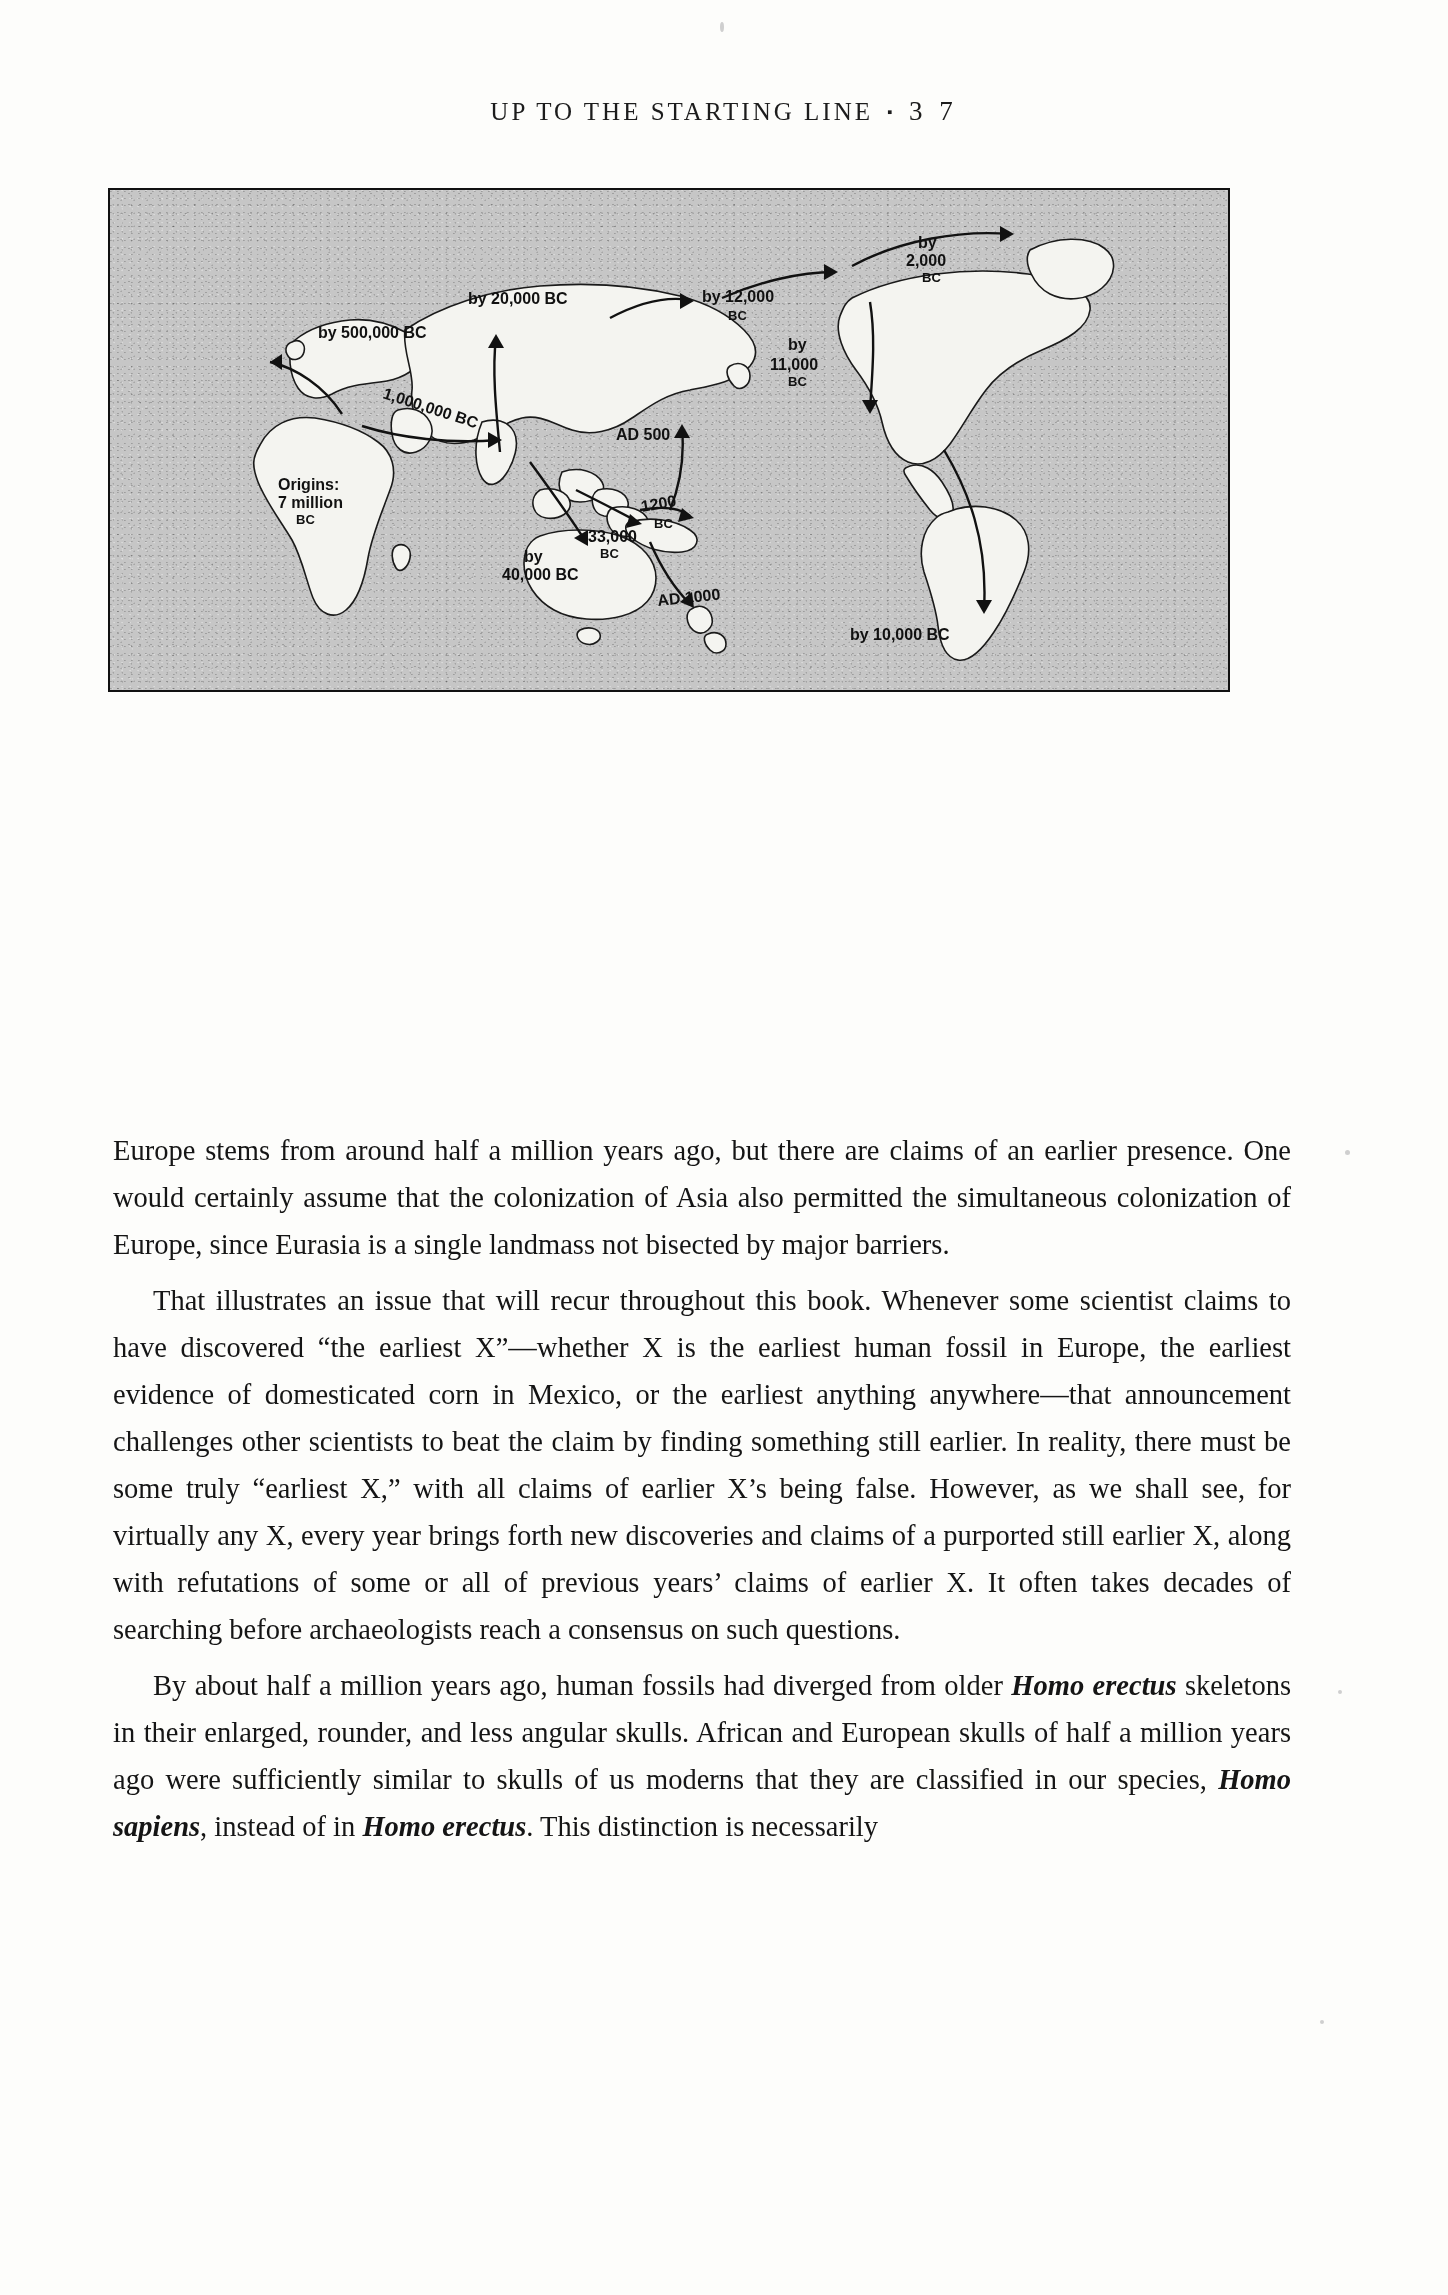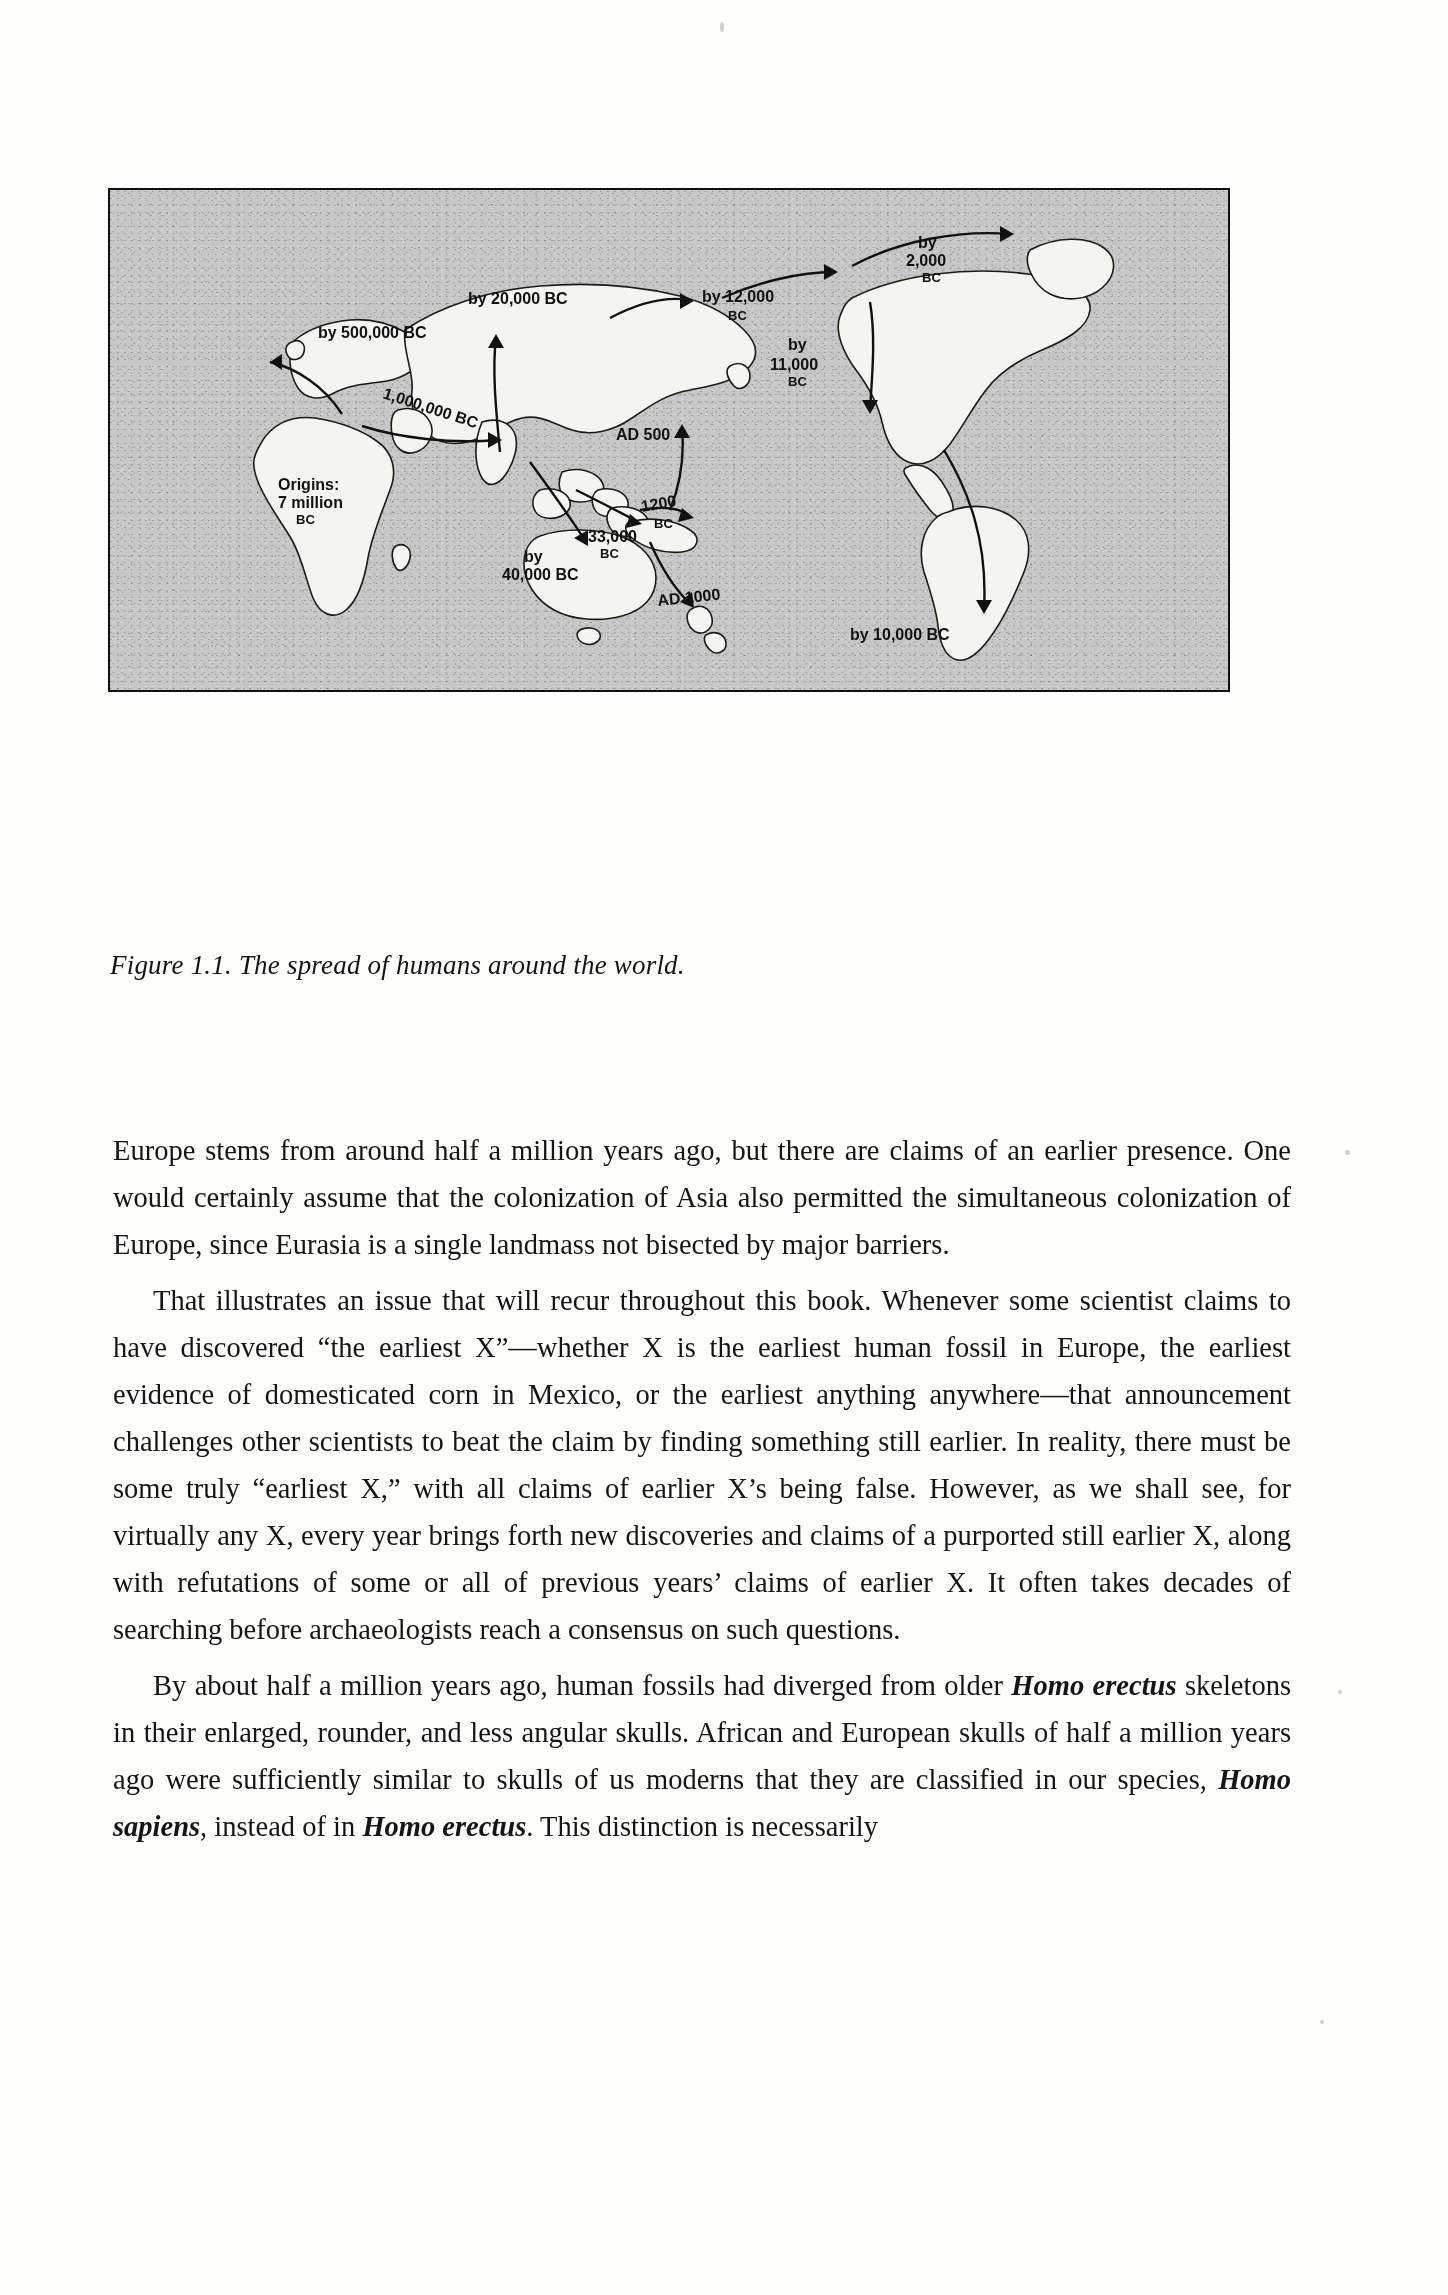--- a/index.html
+++ b/index.html
@@ -138,20 +138,23 @@
     position: absolute;
     background: #cfcfcf;
     border-radius: 50%;
   }
 </style>
 </head>
 <body>
 
 <div class="page">
 
+  <div class="running-head">
+    <span class="rh-title">Up to the Starting Line</span><span class="rh-sep">▪</span><span class="rh-page">3 7</span>
+  </div>
 
   <div class="figure-box">
     <div class="figure-noise"></div>
     <svg class="map-svg" viewBox="0 0 1118 500" preserveAspectRatio="none">
 
       <path class="land" d="M150,255 C160,235 180,225 205,228 C230,232 252,240 268,252 C282,262 288,280 280,300 C272,322 262,345 258,368 C254,392 248,410 236,420 C224,430 210,425 203,408 C196,390 192,368 182,350 C170,330 156,312 148,292 C142,276 142,268 150,255 Z"></path>
 
       <path class="land" d="M185,150 C200,138 218,132 240,130 C262,128 280,134 295,142 C310,150 320,158 312,170 C302,184 288,190 270,192 C252,194 236,196 222,204 C210,210 196,210 188,198 C180,186 176,162 185,150 Z"></path>
 
       <path class="land" d="M295,140 C330,116 380,100 430,96 C480,92 530,96 570,106 C600,114 620,126 634,140 C646,152 650,164 640,176 C626,192 600,196 580,200 C556,204 540,216 522,228 C502,242 480,246 462,240 C444,234 430,224 412,228 C394,232 380,244 364,250 C346,256 330,254 318,244 C306,234 300,218 302,200 C304,182 292,160 295,140 Z"></path>
@@ -246,21 +249,20 @@
       <text class="maplabel small" x="544" y="338">BC</text>
       <text class="maplabel" x="478" y="352">33,000</text>
       <text class="maplabel small" x="490" y="368">BC</text>
       <text class="maplabel" x="414" y="372">by</text>
       <text class="maplabel" x="392" y="390">40,000 BC</text>
       <text class="maplabel" x="548" y="416" transform="rotate(-6 548 416)">AD 1000</text>
       <text class="maplabel" x="740" y="450">by 10,000 BC</text>
     </svg>
   </div>
 
-  <div class="figure-caption">Figure 1.1. The spread of humans around the world.</div>
 
   <div class="body-text">
     <p>Europe stems from around half a million years ago, but there are claims of an earlier presence. One would certainly assume that the colonization of Asia also permitted the simultaneous colonization of Europe, since Eurasia is a single landmass not bisected by major barriers.</p>
     <p class="indent">That illustrates an issue that will recur throughout this book. Whenever some scientist claims to have discovered “the earliest X”—whether X is the earliest human fossil in Europe, the earliest evidence of domesticated corn in Mexico, or the earliest anything anywhere—that announcement challenges other scientists to beat the claim by finding something still earlier. In reality, there must be some truly “earliest X,” with all claims of earlier X’s being false. However, as we shall see, for virtually any X, every year brings forth new discoveries and claims of a purported still earlier X, along with refutations of some or all of previous years’ claims of earlier X. It often takes decades of searching before archaeologists reach a consensus on such questions.</p>
     <p class="indent"><span>By about half a million years ago, human fossils had diverged from older </span><i>Homo erectus</i><span> skeletons in their enlarged, rounder, and less angular skulls. African and European skulls of half a million years ago were sufficiently similar to skulls of us moderns that they are classified in our species, </span><i>Homo sapiens</i><span>, instead of in </span><i>Homo erectus</i><span>. This distinction is necessarily</span></p>
   </div>
 
   <div class="speck" style="left:1345px;top:1150px;width:5px;height:5px;"></div>
   <div class="speck" style="left:1338px;top:1690px;width:4px;height:4px;"></div>
   <div class="speck" style="left:1320px;top:2020px;width:4px;height:4px;"></div>

